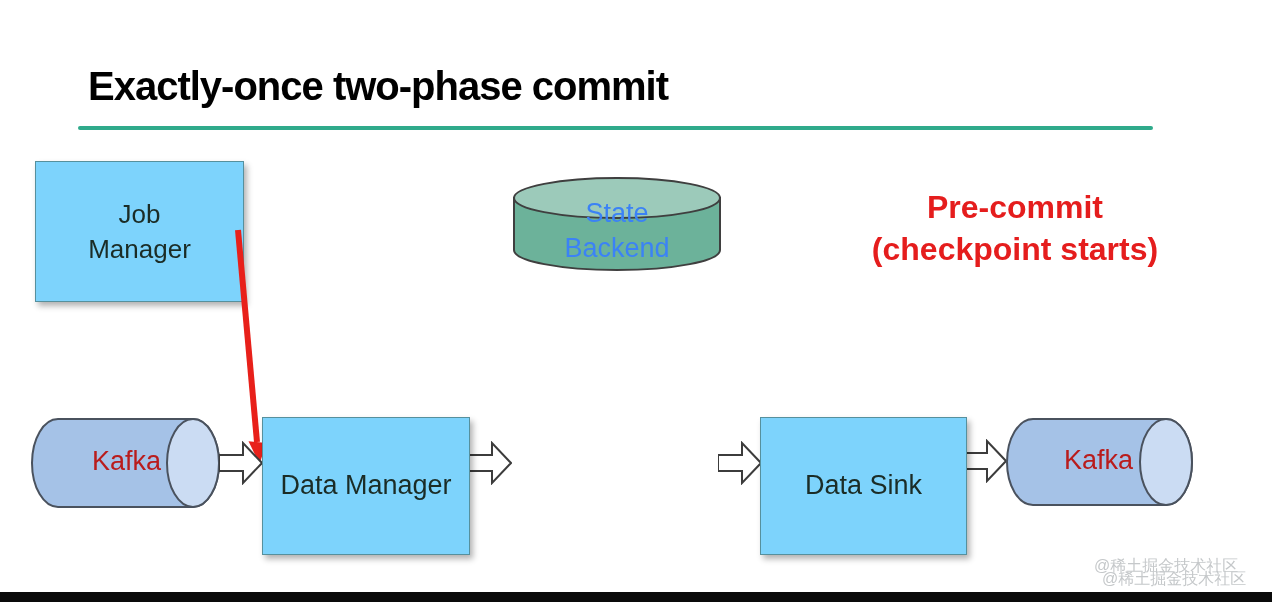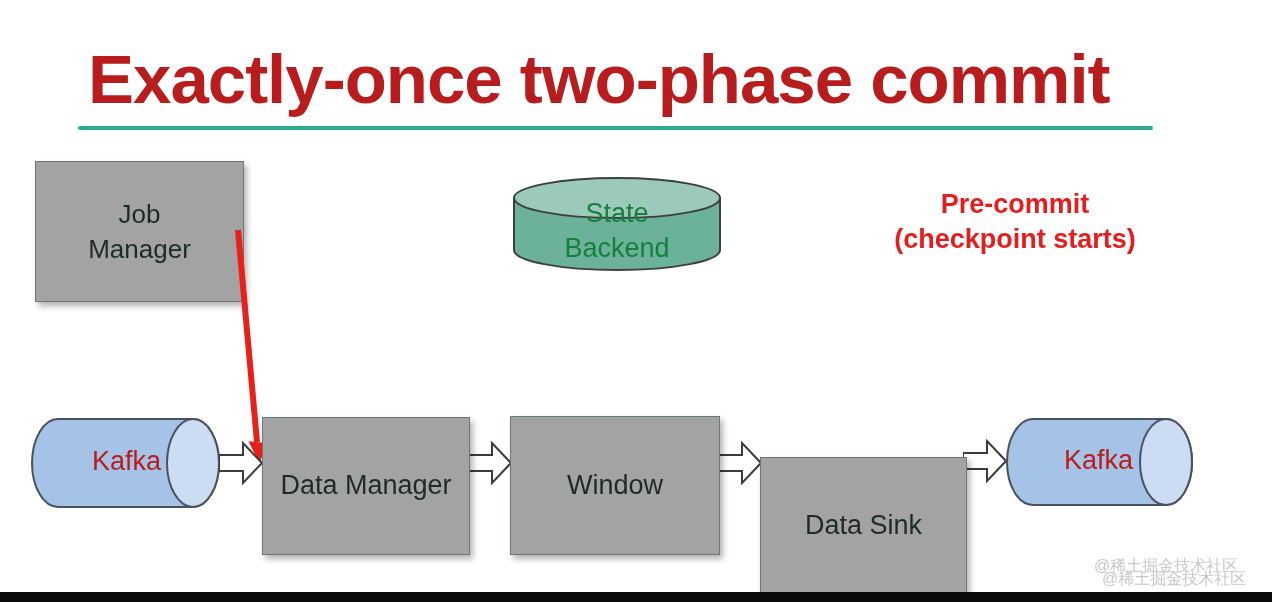--- a/index.html
+++ b/index.html
@@ -1,48 +1,48 @@
 <!DOCTYPE html>
 <html><head>
 <meta charset="utf-8">
 <style>
   html,body{margin:0;padding:0;background:#e9e9e9;}
   .stage{
     position:relative;width:1272px;height:602px;background:#ffffff;
     font-family:"Liberation Sans","DejaVu Sans",sans-serif;overflow:hidden;margin:0 auto;
   }
   .title{
-    position:absolute;left:88px;top:40px;width:1000px;
-    font-size:69px;font-weight:700;color:#b91c1c;letter-spacing:-1px;white-space:nowrap;
+    position:absolute;left:88px;top:64px;width:1000px;
+    font-size:40px;font-weight:700;color:#000000;letter-spacing:-1px;white-space:nowrap;
   }
   .title-underline{
     position:absolute;left:78px;top:126px;width:1075px;height:4px;background:#2faa8b;border-radius:2px;
   }
   .node-box{
-    position:absolute;background:#a3a3a3;border:1px solid rgba(55,90,78,.55);
+    position:absolute;background:#7dd3fc;border:1px solid rgba(55,90,78,.55);
     box-shadow:3px 4px 6px rgba(0,0,0,.30);
     display:flex;align-items:center;justify-content:center;
     color:#1b2c26;font-size:27px;text-align:center;line-height:1.32;
   }
   .prewrap{white-space:pre-line;}
   .box-job-manager{left:35px;top:161px;width:207px;height:139px;font-size:26px;}
   .box-data-source{left:262px;top:417px;width:206px;height:136px;}
   .box-window{left:510px;top:416px;width:208px;height:137px;}
-  .box-data-sink{left:760px;top:417px;width:205px;height:136px;margin-top:40px;}
+  .box-data-sink{left:760px;top:417px;width:205px;height:136px;}
   .abs{position:absolute;}
   .cyl-label{
     position:absolute;display:flex;align-items:center;justify-content:center;
     color:#b91c1c;font-size:27px;text-align:center;line-height:1.3;pointer-events:none;
   }
-  .lbl-state-backend{left:512px;top:192px;width:210px;height:78px;color:#15803d;}
+  .lbl-state-backend{left:512px;top:192px;width:210px;height:78px;color:#3b82f6;}
   .lbl-kafka-source{left:33px;top:417px;width:187px;height:89px;}
   .lbl-kafka-sink{left:1006px;top:417px;width:185px;height:88px;}
   .ann-pre-commit{
     position:absolute;left:850px;top:187px;width:330px;text-align:center;
-    color:#e51d1d;font-weight:700;font-size:27px;line-height:1.3;
+    color:#e51d1d;font-weight:700;font-size:32px;line-height:1.3;
   }
   .ann-inject{
     position:absolute;left:38px;top:333px;width:240px;text-align:left;
     color:#d63c35;font-size:21px;line-height:1.38;
   }
   .watermark{position:absolute;color:#c5c8ca;font-size:16px;white-space:nowrap;}
   .wm1{left:1094px;top:556px;}
   .wm2{left:1102px;top:569px;}
   .bottom-bar{position:absolute;left:0;top:592px;width:1272px;height:10px;background:#0a0a0a;}
 </style>
@@ -93,23 +93,20 @@
   <svg class="abs" style="left:718px;top:441px;" width="44" height="44" viewBox="0 0 44 44">
     <polygon points="0,14 24,14 24,2 43,22 24,42 24,30 0,30" fill="#ffffff" stroke="#3c3c3c" stroke-width="2"></polygon>
   </svg>
   <svg class="abs" style="left:963px;top:439px;" width="44" height="44" viewBox="0 0 44 44">
     <polygon points="0,14 24,14 24,2 43,22 24,42 24,30 0,30" fill="#ffffff" stroke="#3c3c3c" stroke-width="2"></polygon>
   </svg>
 
   <div class="node-box box-data-source">
     <span>Data Manager</span>
   </div>
-  <div class="node-box box-window">
-    <span>Window</span>
-  </div>
   <div class="node-box box-data-sink">
     <span>Data Sink</span>
   </div>
 
   <svg class="abs" style="left:1006px;top:417px;" width="190" height="90" viewBox="0 0 190 90">
     <path d="M 160 2 A 26 43 0 0 1 160 88 L 27 88 A 26 43 0 0 1 27 2 Z" fill="#a5c2e7" stroke="#4a525e" stroke-width="2"></path>
     <ellipse cx="160" cy="45" rx="26" ry="43" fill="#cbdcf3" stroke="#4a525e" stroke-width="2"></ellipse>
   </svg>
   <div class="cyl-label lbl-kafka-sink">
     <span>Kafka</span>

